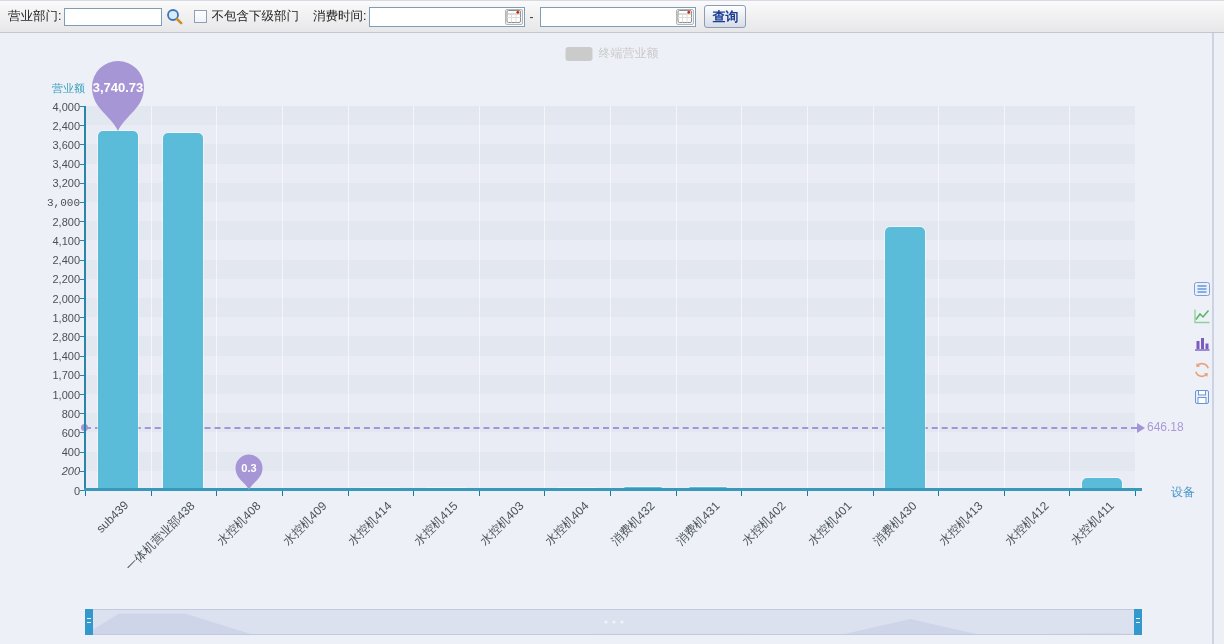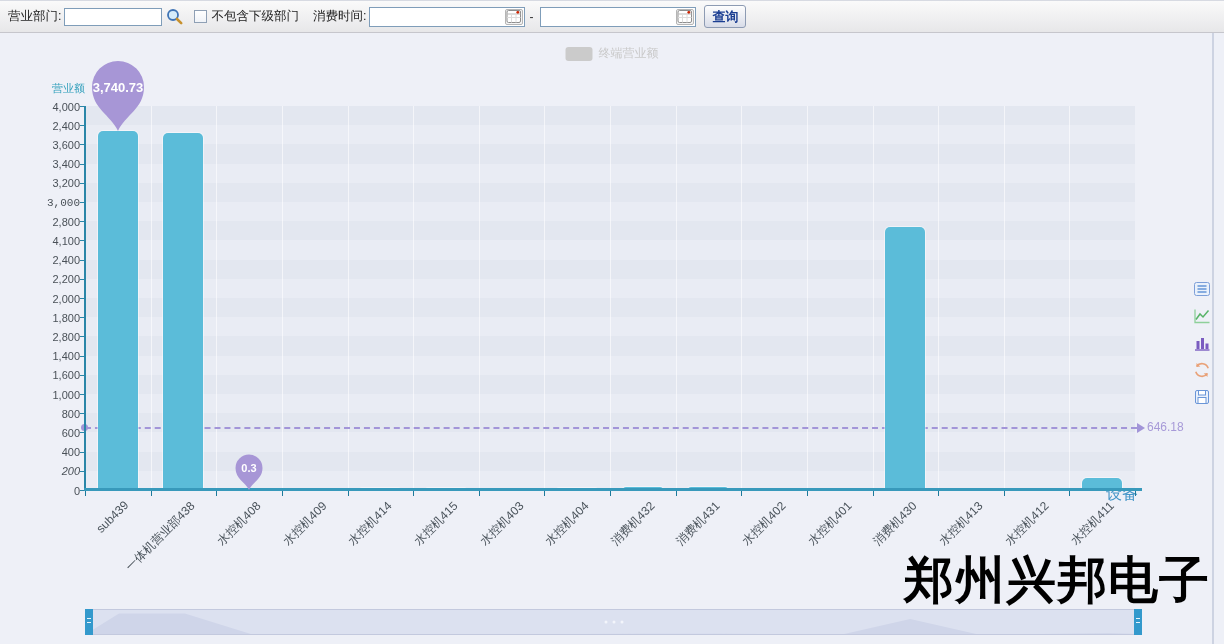--- a/index.html
+++ b/index.html
@@ -21,21 +21,21 @@
   .cal-btn{position:absolute;right:1px;top:1px;width:18px;height:16px;background:#f4f4f4;border:1px solid #b5b5b5;
            border-radius:2px;padding:0;display:flex;align-items:center;justify-content:center;cursor:pointer;}
   .sep{margin:0 4px;font-size:12px;color:#333;}
   .search-btn{margin-left:8px;width:42px;height:23px;background:linear-gradient(#fefefe,#d8dce8);
               border:1px solid #8d9bb3;border-radius:3px;font-size:13px;font-weight:bold;color:#1b3e92;cursor:pointer;}
   
   .legend{position:absolute;left:612px;top:44px;transform:translateX(-50%);display:flex;align-items:center;gap:6px;cursor:pointer;}
   .legend-swatch{width:27px;height:14px;border-radius:3px;background:#cbcbcb;}
   .legend-label{font-size:12px;color:#c9c9c9;}
   .ytitle{position:absolute;left:52px;top:80px;font-size:11px;color:#35a1bd;}
-  .xtitle{position:absolute;left:1106px;top:483px;font-size:16px;color:#4596c8;}
+  .xtitle{position:absolute;left:1171px;top:483px;font-size:12px;color:#4596c8;}
   
   .stripe{position:absolute;left:85px;width:1050px;}
   .stripe.a{background:#e9ecf4;} .stripe.b{background:#e3e7f0;}
   .vline{position:absolute;top:105px;height:384px;width:1px;background:rgba(255,255,255,.6);}
   .ylabel{position:absolute;right:1144px;font-size:11px;color:#4a5158;white-space:nowrap;}
   .xlabel{position:absolute;font-size:12px;color:#4b545c;white-space:nowrap;
           transform:rotate(-45deg);transform-origin:100% 0;}
   .bar{position:absolute;background:#5bbcd9;border-radius:5px 5px 0 0;box-shadow:0 0 0 1px rgba(255,255,255,.45);z-index:4;cursor:pointer;}
   .axis-y{position:absolute;left:84px;top:105px;width:2px;height:385px;background:#2a86a8;z-index:5;}
   .axis-x{position:absolute;left:84px;top:487px;width:1058px;height:3px;background:#3899bb;z-index:5;}
@@ -158,21 +158,21 @@
       <div class="ylabel" style="top: 464.3px; font-style: italic;">200</div>
       <div class="ytick" style="top: 469.8px;"></div>
       <div class="ylabel" style="top: 445.1px;">400</div>
       <div class="ytick" style="top: 450.6px;"></div>
       <div class="ylabel" style="top: 425.9px;">600</div>
       <div class="ytick" style="top: 431.4px;"></div>
       <div class="ylabel" style="top: 406.7px;">800</div>
       <div class="ytick" style="top: 412.2px;"></div>
       <div class="ylabel" style="top: 387.5px;">1,000</div>
       <div class="ytick" style="top: 393px;"></div>
-      <div class="ylabel" style="top: 368.3px;">1,600</div>
+      <div class="ylabel" style="top: 368.3px;">1,700</div>
       <div class="ytick" style="top: 373.8px;"></div>
       <div class="ylabel" style="top: 349.1px;">1,400</div>
       <div class="ytick" style="top: 354.6px;"></div>
       <div class="ylabel" style="top: 329.9px;">2,800</div>
       <div class="ytick" style="top: 335.4px;"></div>
       <div class="ylabel" style="top: 310.7px;">1,800</div>
       <div class="ytick" style="top: 316.2px;"></div>
       <div class="ylabel" style="top: 291.5px;">2,000</div>
       <div class="ytick" style="top: 297px;"></div>
       <div class="ylabel" style="top: 272.3px;">2,200</div>
@@ -305,14 +305,13 @@
         <i></i>
       </div>
     <div class="dz-dots">
         <span></span>
         <span></span>
         <span></span>
       </div>
   </div>
 
   <div class="right-sep"></div>
-  <div class="watermark">郑州兴邦电子</div>
 </div>
 
 </body></html>

